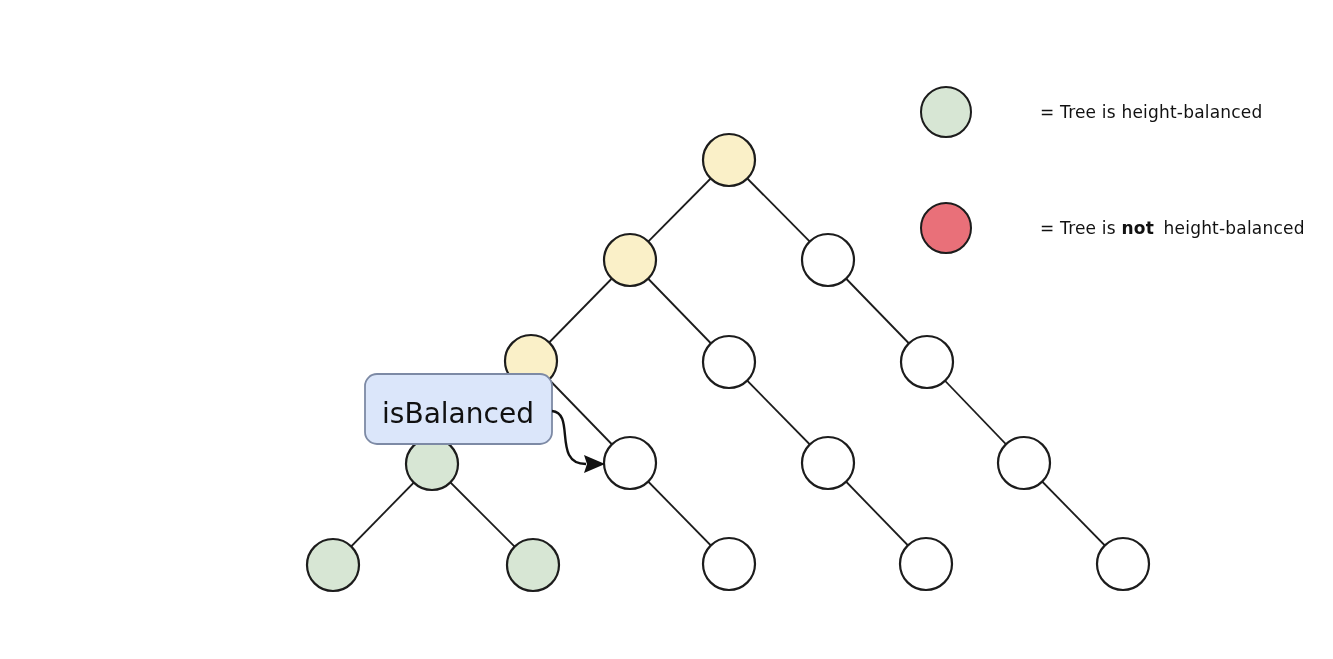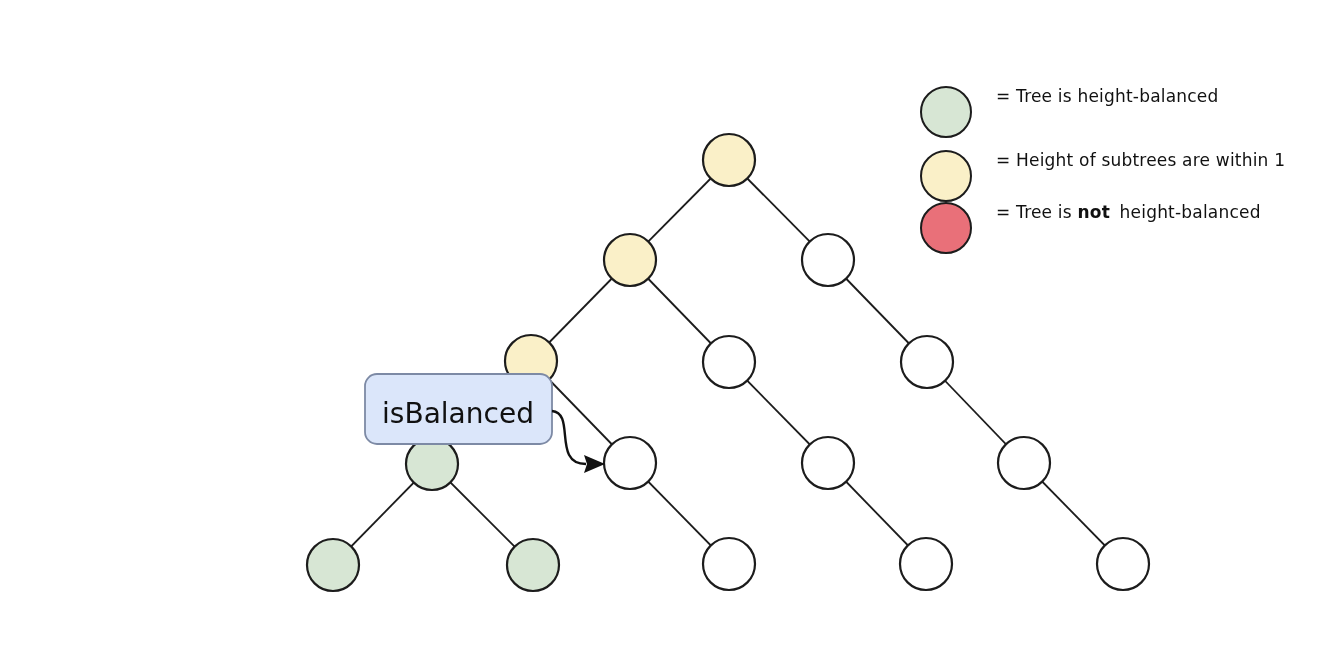--- a/index.html
+++ b/index.html
@@ -32,21 +32,23 @@
     left: 0;
     top: 0;
     width: 100%;
     height: 100%;
     pointer-events: none;
   }
   .legend-row {
     position: absolute;
     left: 920px;
     display: flex;
+    align-items: center;
     height: 52px;
+    gap: 44px;
   }
   .swatch {
     width: 52px;
     height: 52px;
     border-radius: 50%;
     border: 2.2px solid #1c1c1c;
     box-sizing: border-box;
     flex: 0 0 auto;
   }
   .legend-text {
@@ -106,23 +108,19 @@
       <path d="M552,411 C576,413 552,464 586,464" fill="none" stroke="#111111" stroke-width="2.4"></path>
       <polygon points="605,464 584,455 587,464 584,473" fill="#111111"></polygon>
     </g>
   </svg>
 
   <div class="legend">
     <div class="legend-row" style="top:86px">
       <span class="swatch" style="background: rgb(215, 230, 212);"></span>
       <span class="legend-text"><span>= Tree is height-balanced</span><b></b><span></span></span>
     </div>
-    <div class="legend-row" style="top:150px">
-      <span class="swatch" style="background: rgb(250, 240, 200);"></span>
-      <span class="legend-text"><span>= Height of subtrees are within 1</span><b></b><span></span></span>
-    </div>
     <div class="legend-row" style="top:202px">
       <span class="swatch" style="background: rgb(233, 112, 121);"></span>
       <span class="legend-text"><span>= Tree is </span><b>not</b><span> height-balanced</span></span>
     </div>
   </div>
 
 </div>
 
 </body></html>

